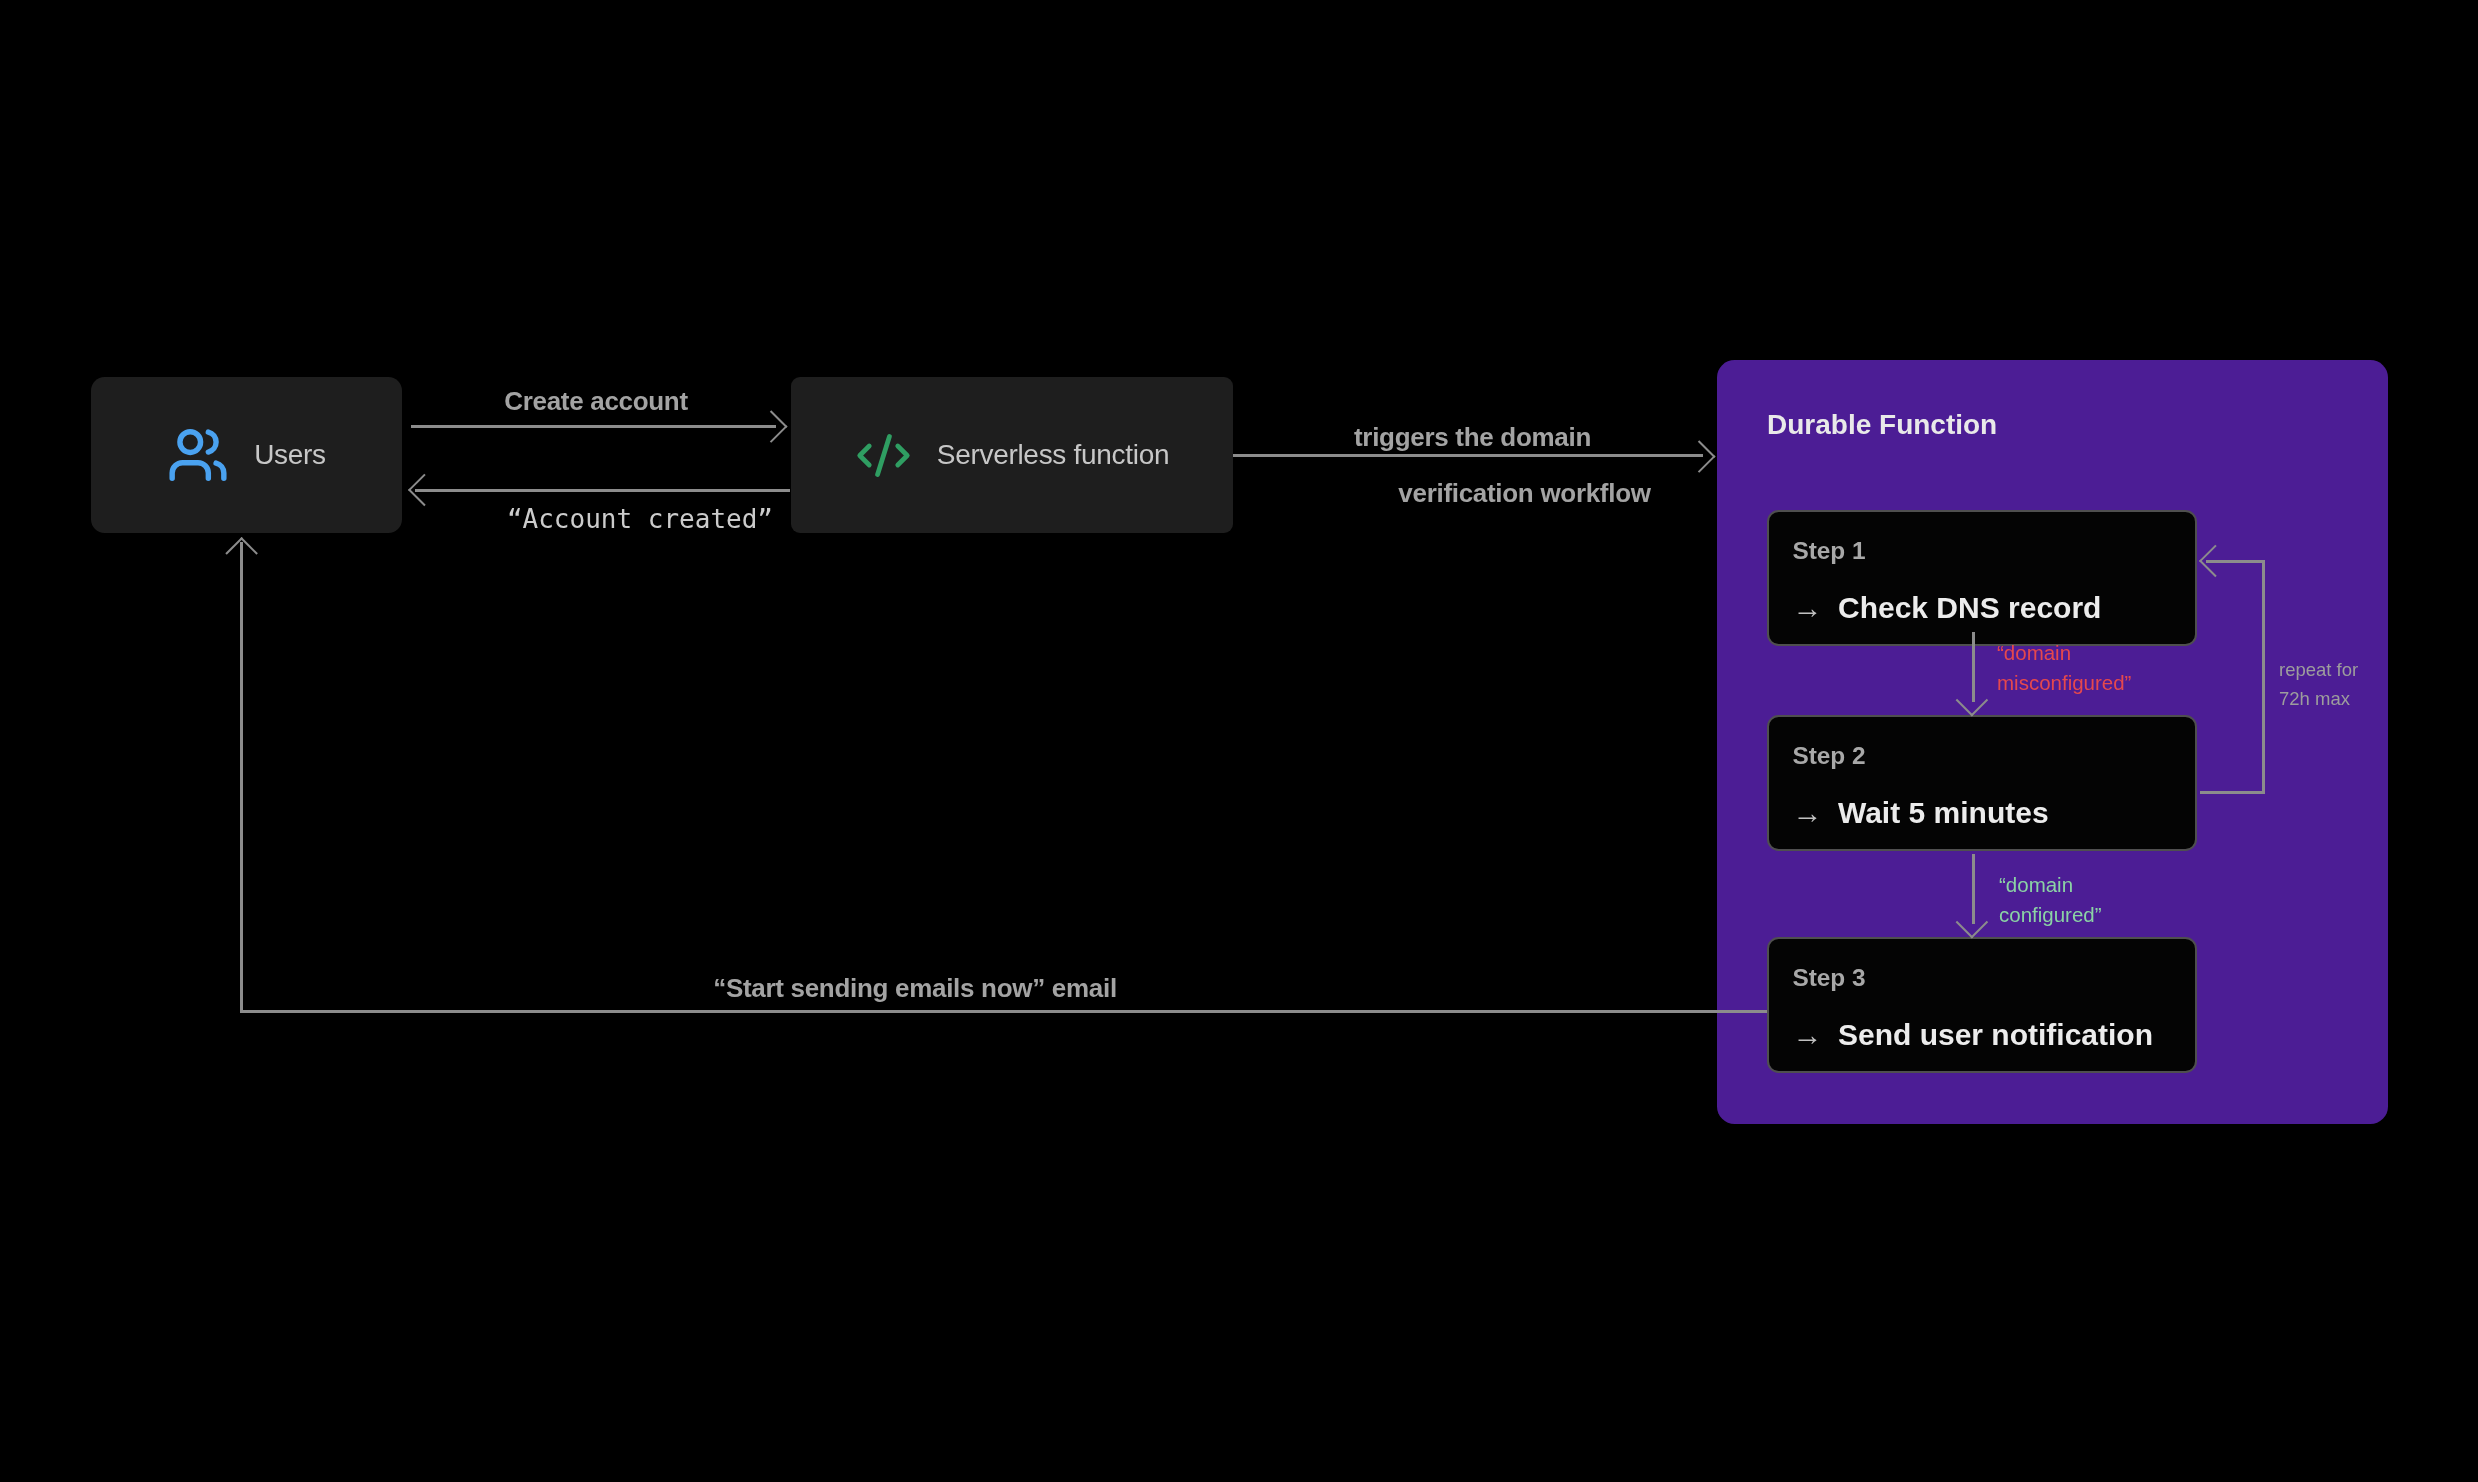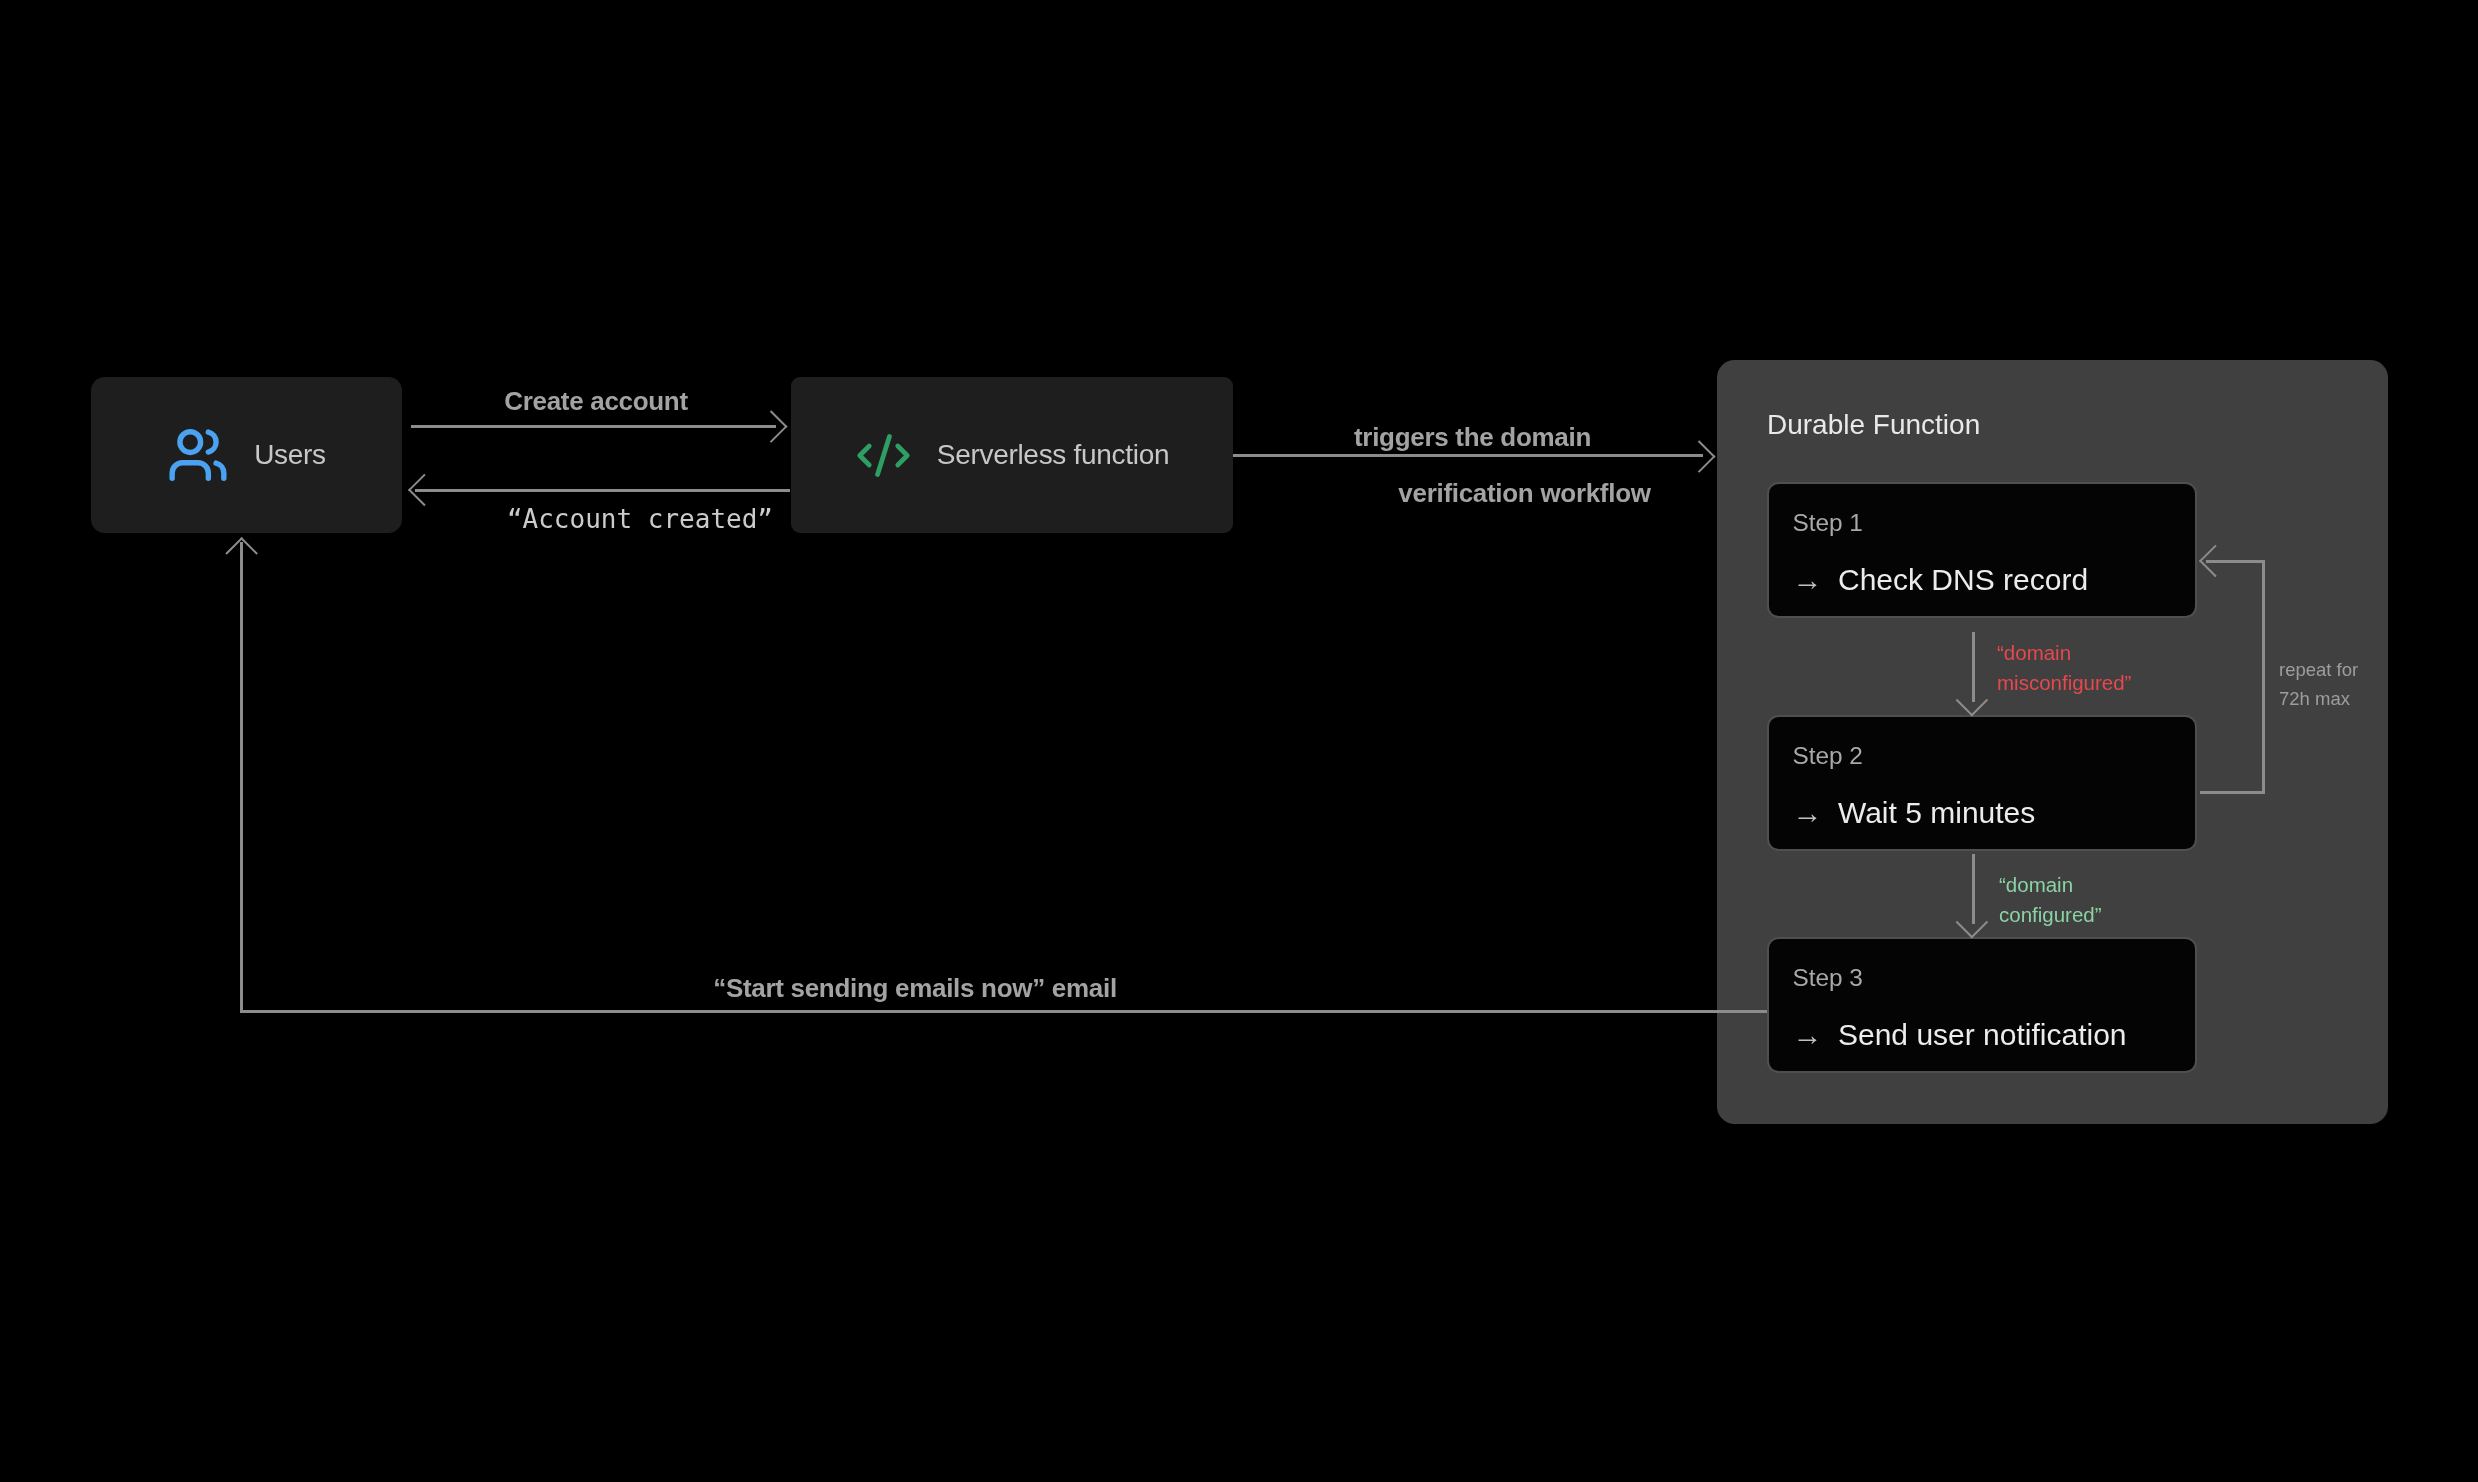--- a/index.html
+++ b/index.html
@@ -43,30 +43,30 @@
     position:absolute; font-family:Liberation Sans, sans-serif;
     font-size:20.5px; line-height:30px; text-align:left;
   }
   .red   { color:#e5484d; }
   .mint  { color:#8bd3a5; }
   .lbl-gray { position:absolute; color:#9d9d9d; font-size:18.5px; line-height:29px; }
 
   
   .panel {
     position:absolute; left:1717px; top:360px; width:671px; height:764px;
-    background:#404040; border-radius:17.6px;
+    background:#4c1d95; border-radius:17.6px;font-weight:bold;
   }
   .panel-title { position:absolute; left:50px; top:49px; font-size:28px; color:#e9e9e9; }
   .step {
     position:absolute; left:50px; width:430px; height:136px;
     background:#040404; border:2px solid #4f4f4f; border-radius:11.7px;
     box-sizing:border-box; padding:25px 23.4px 19.5px;
     display:flex; flex-direction:column; justify-content:space-between;
   }
-  #step-1 { top:122px;gap:25px; }
+  #step-1 { top:150px;gap:25px; }
   #step-2 { top:355px; }
   #step-3 { top:577px; }
   .step-label { color:#a8a8a8; font-size:24.4px; }
   .step-action { color:#ececec; font-size:30px; display:flex; align-items:center; gap:15.6px; white-space:nowrap; }
   .step-arrow { color:#c0c0c0; font-size:30px; }
 
   .icon-wrap { display:flex; align-items:center; }
 </style>
 </head>
 <body>

